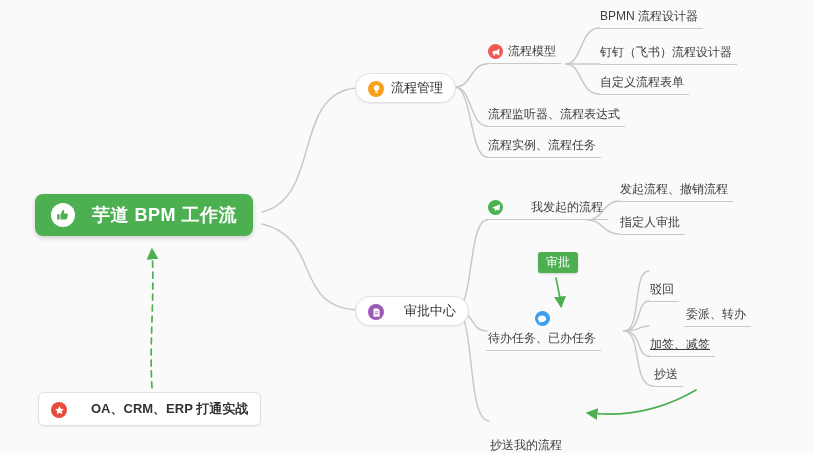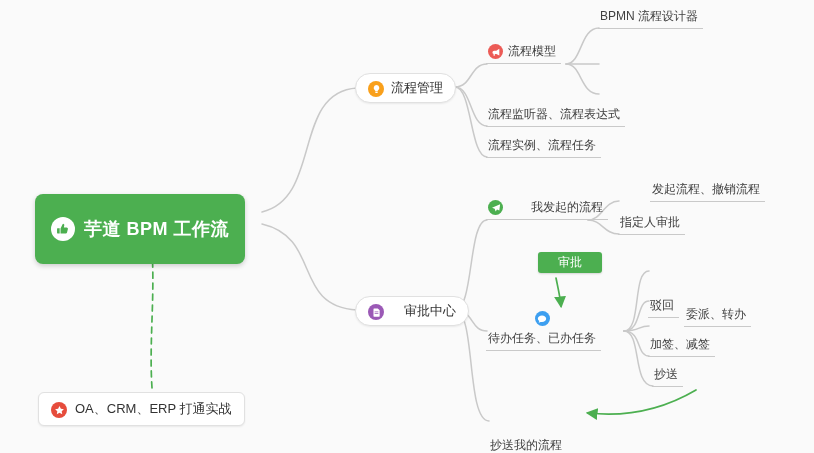--- a/index.html
+++ b/index.html
@@ -10,42 +10,43 @@
   }
   .canvas { position:relative; width:814px; height:453px; background:var(--bg,#fafafa); overflow:hidden; }
   svg.links { position:absolute; left:0; top:0; width:814px; height:453px; }
   svg.links path.gray { stroke: var(--line,#c9c9c9); stroke-width:1.5; fill:none; stroke-linecap:round; }
   svg.links path.garrow { stroke: var(--green,#4caf50); stroke-width:1.7; fill:none; stroke-linecap:round; }
   svg.links path.dashed { stroke-dasharray:6 5; }
 
   .node { position:absolute; display:flex; align-items:flex-end; white-space:nowrap; }
   .root {
     background: var(--green,#4caf50);
-    color:#fff; border-radius:8px; padding:23px 16px; gap:9px;
+    color:#fff; border-radius:8px; padding:9px 16px; gap:17px;
     font-size:18px; font-weight:bold; letter-spacing:.5px;
     box-shadow:0 2px 5px rgba(0,0,0,.18);
   }
   .box {
     background:#fff; border:1px solid #e1e1e1; border-radius:15px;
     padding:5px 12px; gap:7px; font-size:13px; color:#333;
     box-shadow:0 1px 2px rgba(0,0,0,.07);
   }
   .card {
     background:#fff; border:1px solid #e1e1e1; border-radius:6px;
-    padding:7px 12px; gap:8px; font-size:13px; color:#333;
+    padding:7px 12px; gap:24px; font-size:13px; color:#333;
     box-shadow:0 1px 2px rgba(0,0,0,.07);
+    font-weight:bold;
   }
   .leaf {
     position:absolute; display:flex; align-items:center; gap:5px;
     font-size:12px; line-height:15px; color:#404040; white-space:nowrap;
     padding:0 5px 4px 2px; border-bottom:1px solid var(--line,#c9c9c9);
   }
   .badge {
     position:absolute; background:var(--green,#4caf50); color:#fff;
-    font-size:12px; line-height:15px; padding:3px 20px; border-radius:3px;
+    font-size:12px; line-height:15px; padding:3px 8px; border-radius:3px;
     box-shadow:0 1px 2px rgba(0,0,0,.15);
   }
   .cicon {
     border-radius:50%; display:inline-flex; align-items:center; justify-content:center;
     width:15px; height:15px; flex:0 0 auto;
   }
   .cicon svg { fill:#fff; display:block; }
   .cicon.big { width:16px; height:16px; }
   .cicon.root-ic { width:24px; height:24px; background:#fff; }
   .cicon.root-ic svg { fill: var(--green,#4caf50); }
@@ -127,64 +128,70 @@
       <svg viewBox="0 0 16 16" width="10" height="10">
           <path d="M13.3 2.6v10.8l-4.8-2.1H5a2.7 2.7 0 0 1 0-5.4h3.5zM4.1 11h2v2.1a.8.8 0 0 1-.8.8h-.4a.8.8 0 0 1-.8-.8z"></path>
         </svg>
     </span>
     <span>流程模型</span>
   </div>
 
   <div class="leaf" style="left:598px; top:9px;">
     <span>BPMN 流程设计器</span>
   </div>
+  <div class="leaf" style="left:598px; top:45px;">
+    <span>钉钉（飞书）流程设计器</span>
+  </div>
+  <div class="leaf" style="left:598px; top:75px;">
+    <span>自定义流程表单</span>
+  </div>
 
   <div class="leaf" style="left:486px; top:107px;">
     <span>流程监听器、流程表达式</span>
   </div>
   <div class="leaf" style="left:486px; top:138px;">
     <span>流程实例、流程任务</span>
   </div>
 
   <div class="leaf" style="left:486px; top:200px;gap:28px;">
     <span class="cicon ci-green">
       <svg viewBox="0 0 16 16" width="10" height="10">
           <path d="M14.6 1.8 1.6 7.4l4.3 1.7 1.5 4.6 2.2-3.2 3.7 1.5z"></path>
         </svg>
     </span>
     <span>我发起的流程</span>
   </div>
 
-  <div class="leaf" style="left:650px; top:182px;text-align:center;">
+  <div class="leaf" style="left:618px; top:182px;text-align:center;">
     <span>发起流程、撤销流程</span>
   </div>
   <div class="leaf" style="left:618px; top:215px;">
     <span>指定人审批</span>
   </div>
 
   <div class="badge" style="left:538px; top:252px;">
     <span>审批</span>
   </div>
 
   <div class="leaf" style="left:486px; top:311px;flex-direction:column;">
     <span class="cicon ci-blue">
       <svg viewBox="0 0 16 16" width="10" height="10">
           <path d="M8 2.3c3.7 0 6.7 2.4 6.7 5.3S11.7 12.9 8 12.9c-.8 0-1.5-.1-2.2-.3L2.7 13.9l1-2.6a5.1 5.1 0 0 1-2.4-4.2C1.3 4.7 4.3 2.3 8 2.3z"></path>
         </svg>
     </span>
     <span>待办任务、已办任务</span>
   </div>
 
-  <div class="leaf" style="left:648px; top:298px;">
+  <div class="leaf" style="left:648px; top:282px;">
     <span>驳回</span>
   </div>
   <div class="leaf" style="left:648px; top:307px;margin-left:36px;">
     <span>委派、转办</span>
   </div>
-  <div class="leaf" style="left:648px; top:337px;">
+  <div class="leaf" style="left:648px; top:337px;text-decoration:underline;">
     <span>加签、减签</span>
   </div>
   <div class="leaf" style="left:652px; top:367px;">
     <span>抄送</span>
   </div>
 
   <div class="leaf" style="left:488px; top:402px;margin-top:36px;">
     <span>抄送我的流程</span>
   </div>
 

